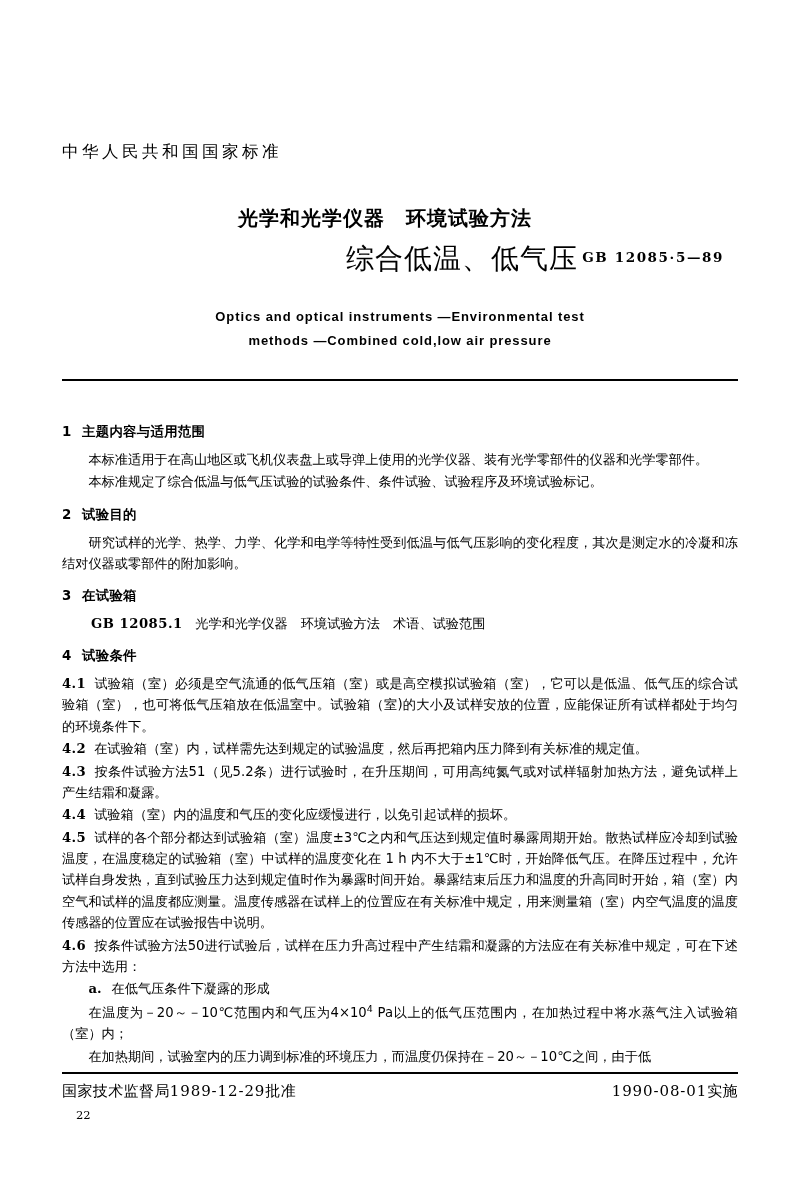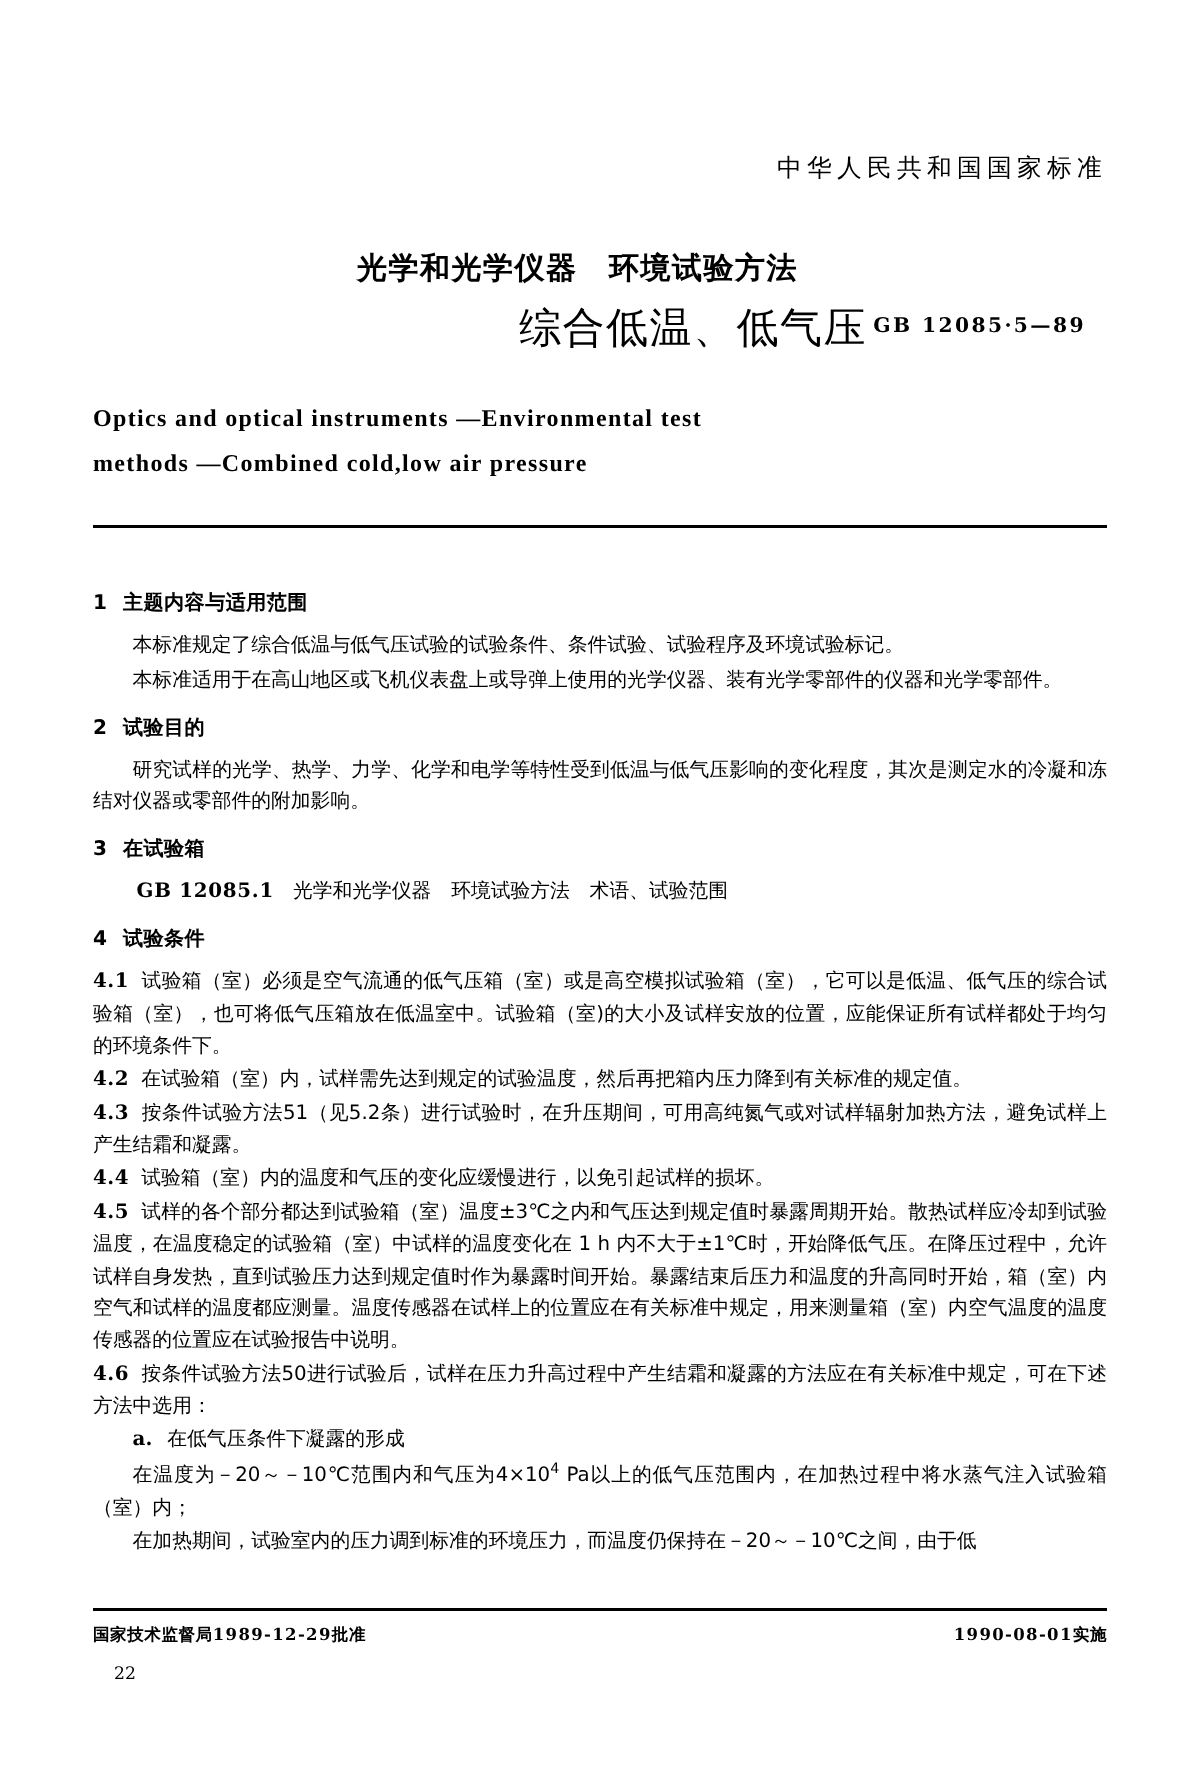--- a/index.html
+++ b/index.html
@@ -19,22 +19,23 @@
     position: absolute;
     left: 0; top: 0;
     width: 800px;
     height: 1180px;
     box-sizing: border-box;
     padding: 0 62px;
   }
 
   
   .masthead {
-    text-align: right;
+    text-align: left;
     padding-top: 104px;
+    margin-top: 40px;
   }
   .nat-std {
     font-size: 16.5px;
     letter-spacing: 3.5px;
     font-weight: 500;
     line-height: 1;
   }
 
   .title-block {
     position: relative;
@@ -64,23 +65,24 @@
     font-family: "DejaVu Serif", "Liberation Serif", serif;
     font-size: 13.5px;
     font-weight: bold;
     letter-spacing: 1.6px;
     white-space: nowrap;
     margin-left: 32px;
   }
 
   .en-title {
     margin-top: 28px;
-    font-family: Liberation Serif, serif;
-    font-weight: bold;
-    font-size: 16px;
+    text-align: center;
+    font-family: Liberation Sans, sans-serif;
+    font-weight: bold;
+    font-size: 13px;
     letter-spacing: 0.9px;
     line-height: 1.85;
   }
   .en-title .l2 { display: block; }
 
   .rule-top {
     margin-top: 26px;
     border: 0;
     border-top: 2.2px solid #000;
     height: 0;
@@ -148,22 +150,22 @@
     margin: 0;
   }
   .footer {
     position: absolute;
     left: 62px;
     right: 62px;
     top: 1082px;
     display: flex;
     justify-content: space-between;
     align-items: flex-start;
-    font-size: 11px;
-    font-weight: bold;
+    font-size: 15px;
+    font-weight: normal;
     letter-spacing: 0.4px;
   }
   .footer .approve .d,
   .footer .effect .d {
     font-family: "DejaVu Serif", "Liberation Serif", serif;
     letter-spacing: 0.9px;
   }
   .page-no {
     position: absolute;
     left: 76px;
@@ -192,22 +194,22 @@
     <span class="l2">methods —Combined cold,low air pressure</span>
   </div>
 
   <hr class="rule-top">
 
   <div class="body">
 
     <div class="sec-head">
       <span class="num">1</span><span>主题内容与适用范围</span>
     </div>
+    <p class="para indent">本标准适用于在高山地区或飞机仪表盘上或导弹上使用的光学仪器、装有光学零部件的仪器和光学零部件。</p>
     <p class="para indent">本标准规定了综合低温与低气压试验的试验条件、条件试验、试验程序及环境试验标记。</p>
-    <p class="para indent">本标准适用于在高山地区或飞机仪表盘上或导弹上使用的光学仪器、装有光学零部件的仪器和光学零部件。</p>
 
     <div class="sec-head">
       <span class="num">2</span><span>试验目的</span>
     </div>
     <p class="para indent">研究试样的光学、热学、力学、化学和电学等特性受到低温与低气压影响的变化程度，其次是测定水的冷凝和冻结对仪器或零部件的附加影响。</p>
 
     <div class="sec-head">
       <span class="num">3</span><span>在试验箱</span>
     </div>
     <p class="para ref">

